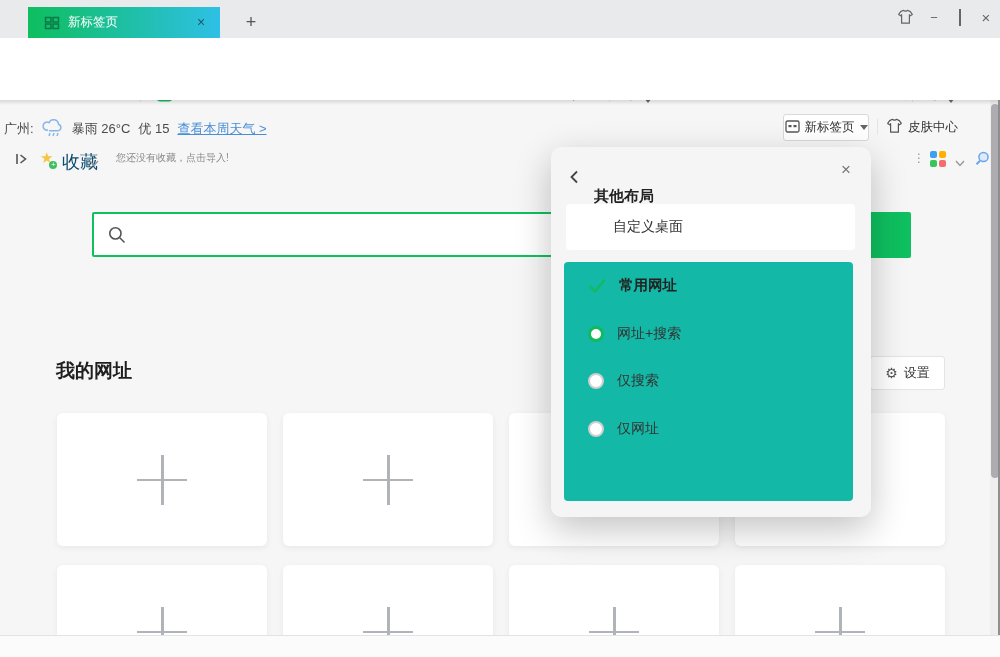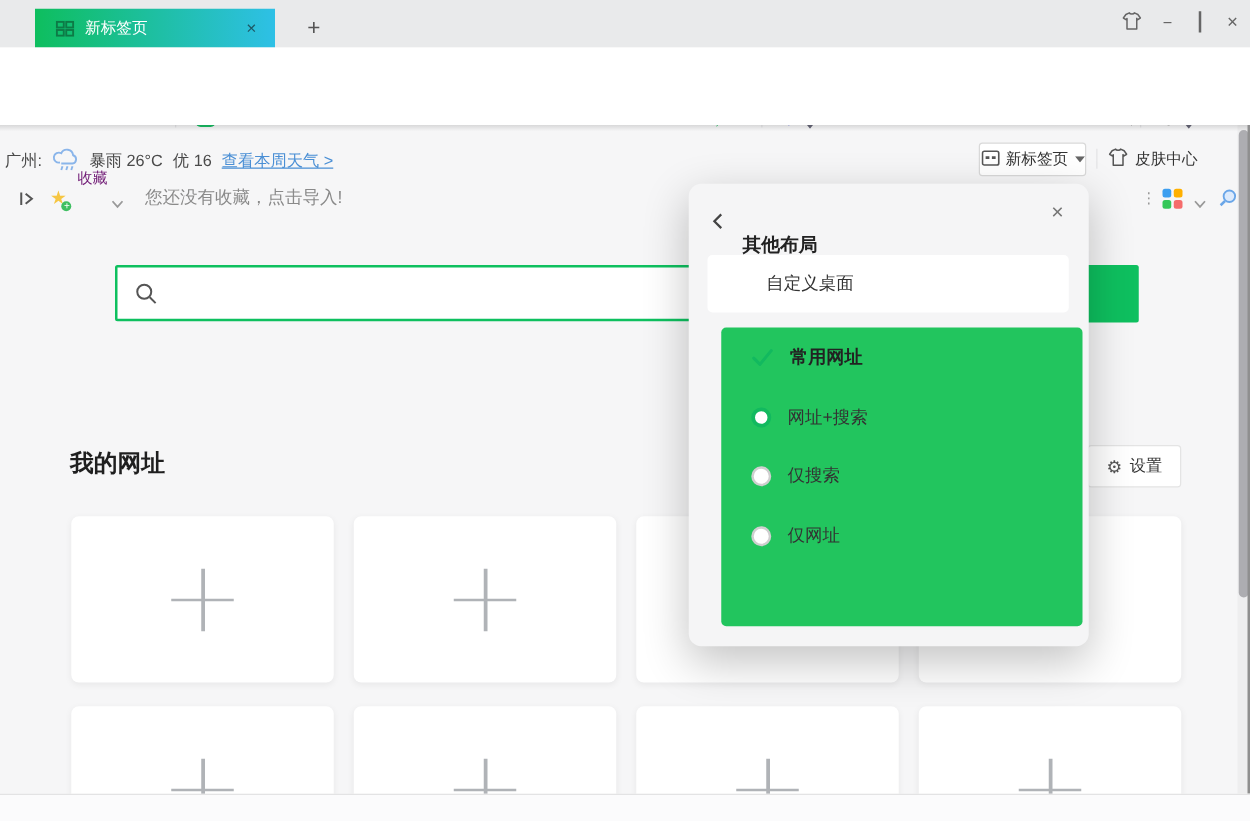--- a/index.html
+++ b/index.html
@@ -33,22 +33,22 @@
   .vdiv{position:absolute;width:1px;background:#e4e4e6;}
   #addr-text{left:184px;top:38px;height:34px;display:flex;align-items:center;font-size:13px;color:#9b9b9b;cursor:text;}
   #quick-hint{left:654px;top:38px;height:34px;display:flex;align-items:center;font-size:13px;color:#9b9b9b;cursor:pointer;}
   .hamb{width:20px;height:13px;border-top:2px solid #444;border-bottom:2px solid #444;position:relative;}
   .hamb:after{content:"";position:absolute;left:0;top:4.5px;width:100%;height:2px;background:#444;}
 
   
   #bookmarks{left:0;top:72px;width:1000px;height:28px;background:#fff;}
   #bm-star{left:40px;top:72px;height:28px;font-size:15px;color:var(--star);display:flex;align-items:center;cursor:pointer;position:absolute;}
   #bm-star .plusbadge{position:absolute;right:-4px;bottom:3px;width:8px;height:8px;border-radius:50%;background:#3fbf62;color:#fff;font-size:8px;line-height:8px;text-align:center;}
-  #fav-label{left:62px;top:56px;height:28px;display:flex;align-items:center;font-size:12px;color:#701a75;cursor:pointer;}
-  #bm-hint{left:116px;top:72px;height:28px;display:flex;align-items:center;font-size:14px;color:#8a8a8a;}
+  #fav-label{left:62px;top:76px;height:28px;display:flex;align-items:center;font-size:18px;color:#0c4a6e;cursor:pointer;}
+  #bm-hint{left:116px;top:72px;height:28px;display:flex;align-items:center;font-size:10px;color:#8a8a8a;}
   #bm-dots{left:913px;top:72px;height:28px;display:flex;align-items:center;font-size:12px;color:#999;cursor:pointer;}
   .gridicon{display:grid;grid-template-columns:7px 7px;grid-template-rows:7px 7px;gap:2px;}
   .gridicon i{border-radius:2px;display:block;}
   #shadowbar{left:0;top:100px;width:1000px;height:5px;background:linear-gradient(rgba(0,0,0,.12),rgba(0,0,0,0));z-index:5;pointer-events:none;}
 
   
   #weather{left:4px;top:118px;height:22px;display:flex;align-items:center;gap:8px;font-size:13px;color:#4a4a4a;z-index:1;}
   #weather .lnk{color:var(--link);text-decoration:underline;cursor:pointer;}
   #layoutbtn{left:783px;top:114px;width:86px;height:27px;background:#fff;border:1px solid #d9d9d9;border-radius:3px;display:flex;align-items:center;justify-content:center;gap:5px;font-size:12.5px;color:#333;cursor:pointer;z-index:1;}
   #hdr-div{left:877px;top:119px;height:16px;}
@@ -71,21 +71,21 @@
   #sb-track{left:990px;top:100px;width:10px;height:535px;background:#eeeeef;z-index:4;}
   #sb-thumb{left:991px;top:104px;width:8px;height:374px;background:#adadb1;border-radius:4px;z-index:6;cursor:grab;}
   #winedge{left:998px;top:100px;width:2px;height:535px;background:#8f8f8f;z-index:7;}
 
   
   #popup{left:551px;top:147px;width:320px;height:370px;background:var(--popupbg);border-radius:10px;box-shadow:0 12px 36px rgba(0,0,0,.24);z-index:50;}
   #popup .back{position:absolute;left:18px;top:23px;cursor:pointer;}
   #popup .ptitle{position:absolute;left:43px;top:20px;font-size:15px;font-weight:bold;color:#222;margin-top:20px;}
   #popup .pclose{position:absolute;right:14px;top:12px;width:22px;height:22px;text-align:center;line-height:22px;font-size:17px;color:#777;cursor:pointer;}
   #popup .customrow{position:absolute;left:15px;top:57px;width:289px;height:46px;background:#fff;border-radius:4px;display:flex;align-items:center;padding-left:47px;font-size:14px;color:#333;cursor:pointer;}
-  #popup .list{position:absolute;left:26px;top:115px;width:289px;height:239px;background:#22c55e;border-radius:4px;padding-top:0;}
+  #popup .list{position:absolute;left:13px;top:115px;width:289px;height:239px;background:#14b8a6;border-radius:4px;padding-top:0;}
   .opt{height:47.8px;display:flex;align-items:center;padding-left:24px;gap:13px;cursor:pointer;}
   .opt .lbl{font-size:14px;color:#333;}
   .opt.first .lbl{font-weight:bold;color:#222;font-size:14.5px;}
   .radio{width:16px;height:16px;border-radius:50%;border:2px solid #cfcfcf;background:#fff;flex:0 0 auto;}
   .radio.sel{border:3.5px solid #12b95f;}
 
   
   #statusbar{left:0;top:635px;width:1000px;height:22px;background:#fbfbfc;border-top:1px solid #e3e3e4;z-index:60;}
 </style>
 </head>
@@ -250,21 +250,21 @@
     <span>广州:</span>
     <span>
       <svg width="22" height="20" viewBox="0 0 22 20">
           <path d="M6 12 A 4 4 0 1 1 7 4.6 A 5 5 0 0 1 16.5 6.2 A 3.4 3.4 0 0 1 16 12.8 L7 12.8" fill="none" stroke="#8ab5ea" stroke-width="1.5"></path>
           <line x1="8" y1="15" x2="7" y2="18" stroke="#8ab5ea" stroke-width="1.5"></line>
           <line x1="12" y1="15" x2="11" y2="18" stroke="#8ab5ea" stroke-width="1.5"></line>
           <line x1="16" y1="15" x2="15" y2="18" stroke="#8ab5ea" stroke-width="1.5"></line>
         </svg>
     </span>
     <span>暴雨 26°C</span>
-    <span>优 16</span>
+    <span>优 15</span>
     <span class="lnk">查看本周天气 &gt;</span>
   </div>
 
   <div id="layoutbtn" class="abs">
     <span>
       <svg width="15" height="13" viewBox="0 0 15 13">
           <rect x="1" y="1" width="13" height="11" rx="1.5" fill="none" stroke="#555" stroke-width="1.3"></rect>
           <rect x="3.5" y="5" width="3" height="2.2" fill="#555"></rect>
           <rect x="8.5" y="5" width="3" height="2.2" fill="#555"></rect>
         </svg>

